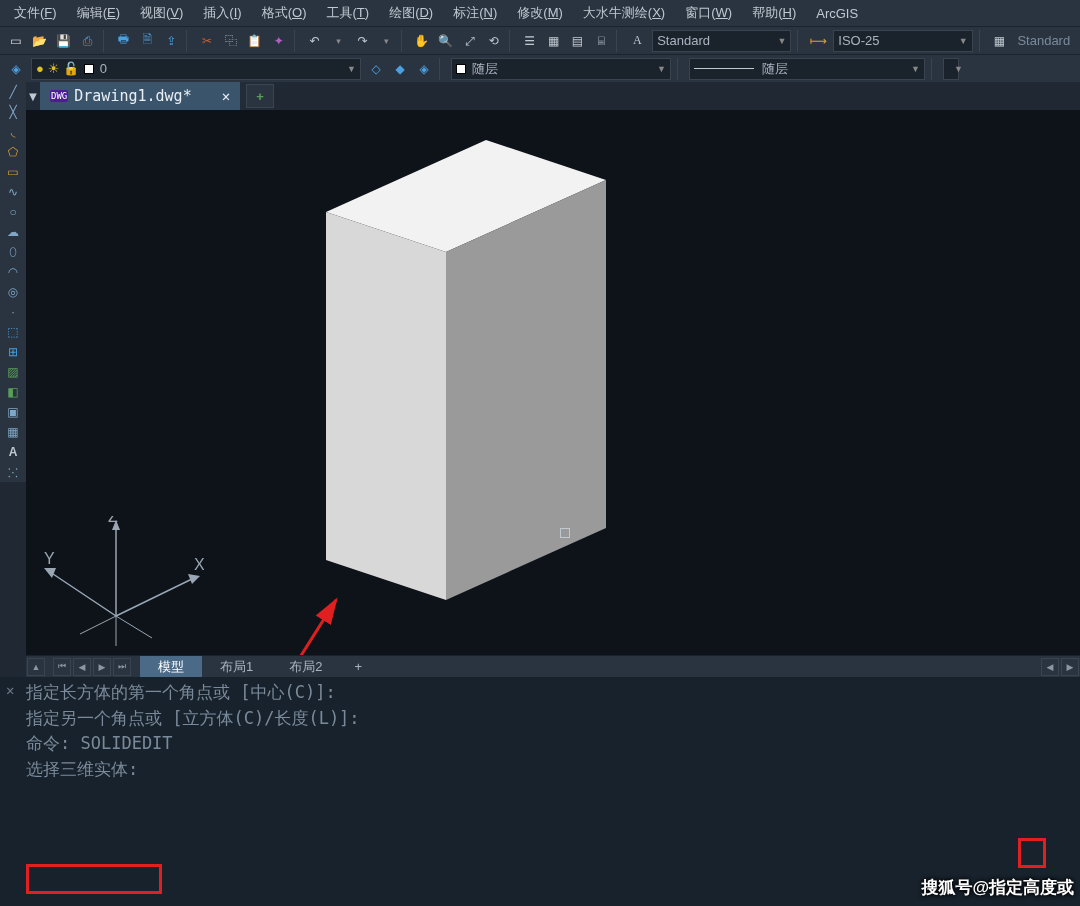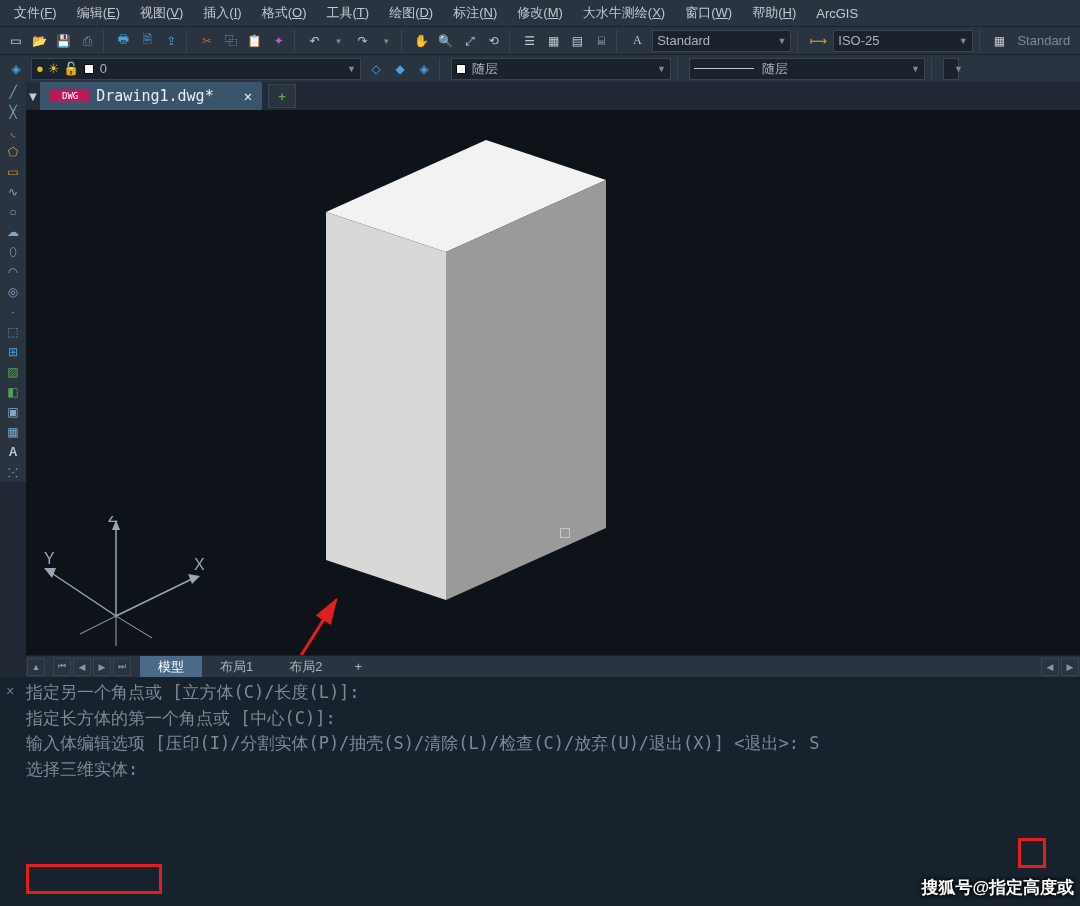--- a/index.html
+++ b/index.html
@@ -250,21 +250,21 @@
   <div class="pbtn" style="color:#58a058">◧</div>
   <div class="pbtn">▣</div>
   <div class="pbtn">▦</div>
   <div class="pbtn" style="color:#c0c8d0;font-weight:bold">A</div>
   <div class="pbtn">⁙</div>
 </div>
 
 <div class="tabstrip">
   <div style="width:14px;text-align:center;color:#c0c8d0">▼</div>
   <div class="filetab">
-    <span style="background:#be185d;color:#fff;font-size:9px;padding:1px 12px;margin-right:6px;border-radius:2px">DWG</span>
+    <span style="background:#4c1d95;color:#fff;font-size:9px;padding:1px 1px;margin-right:6px;border-radius:2px">DWG</span>
     <span>Drawing1.dwg*</span>
     <span class="close">✕</span>
   </div>
   <div class="addtab">+</div>
 </div>
 
 <div class="drawing">
   <svg class="box3d" width="320" height="490">
     <polygon points="0,72 160,0 280,40 120,112" fill="#f2f2f2"></polygon>
     <polygon points="0,72 120,112 120,460 0,420" fill="#d8d8d8"></polygon>
@@ -309,22 +309,22 @@
   <div class="tab active">模型</div>
   <div class="tab">布局1</div>
   <div class="tab">布局2</div>
   <div class="plus">+</div>
   <div style="margin-left:auto" class="navbtn">◀</div>
   <div class="navbtn">▶</div>
 </div>
 
 <div class="cmd-window">
   <div class="closex">✕</div>
+  <div class="cmd-line">指定长方体的第一个角点或 [中心(C)]:</div>
   <div class="cmd-line">指定另一个角点或 [立方体(C)/长度(L)]:</div>
-  <div class="cmd-line">指定长方体的第一个角点或 [中心(C)]:</div>
-  <div class="cmd-line"><span>输入体编辑选项 [压印(I)/分割实体(P)/抽壳(S)/清除(L)/检查(C)/放弃(U)/退出(X)] &lt;退出&gt;: </span><span>S</span></div>
+  <div class="cmd-line">命令: SOLIDEDIT</div>
   <div class="cmd-line">选择三维实体:</div>
 </div>
 
 <div class="redbox-outer" style="left:26px; top:864px; width:136px; height:30px"></div>
 <div class="redbox-outer" style="left:1018px; top:838px; width:28px; height:30px"></div>
 
 <div class="watermark">搜狐号@指定高度或</div>
 
 </body></html>

